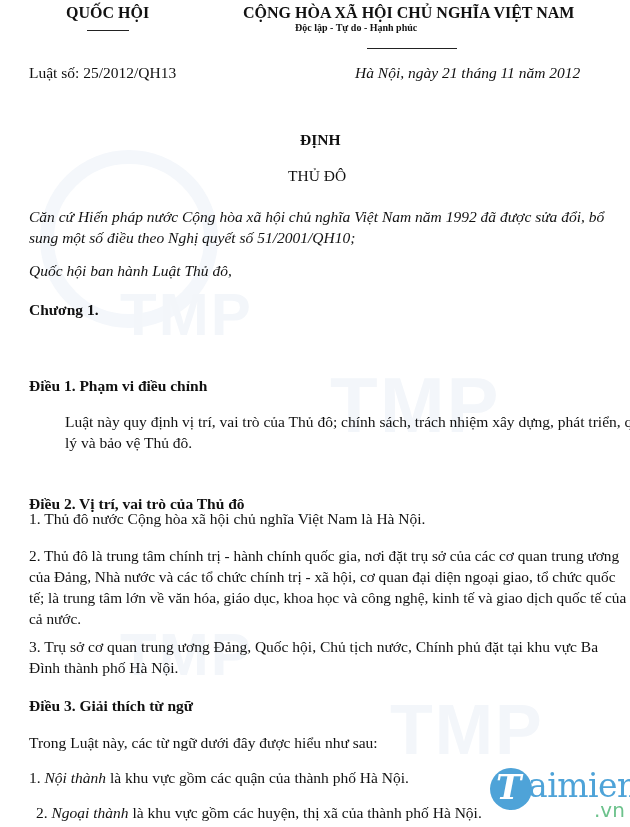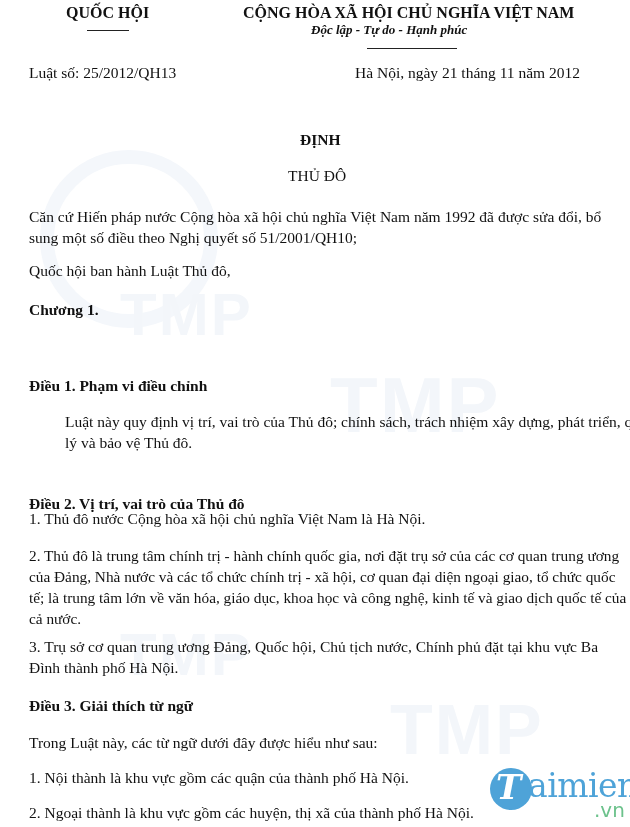--- a/index.html
+++ b/index.html
@@ -32,21 +32,21 @@
       user-select: none;
     }
     .wm-circle {
       position: absolute;
       border: 14px solid #f4f7fb;
       border-radius: 50%;
       z-index: 0;
     }
     .abs { position: absolute; z-index: 2; white-space: nowrap; }
     .bold { font-weight: bold; }
-    .ital { }
+    .ital { font-style: italic; }
     .rule {
       position: absolute;
       height: 1px;
       background: #222;
       z-index: 2;
     }
     .para {
       position: absolute;
       left: 30px;
       width: 600px;
@@ -105,21 +105,21 @@
   <div class="wm-circle" style="left:40px;top:150px;width:150px;height:150px;"></div>
   <div class="wm" style="left:330px;top:360px;font-size:78px;">TMP</div>
   <div class="wm" style="left:120px;top:280px;font-size:60px;">TMP</div>
   <div class="wm" style="left:390px;top:690px;font-size:70px;">TMP</div>
   <div class="wm" style="left:120px;top:620px;font-size:60px;">TMP</div>
 
   <div class="abs bold" style="left:66px;top:4px;font-size:16px;">QUỐC HỘI</div>
   <div class="rule" style="left:87px;top:30px;width:42px;"></div>
 
   <div class="abs bold" style="left:243px;top:4px;font-size:16px;">CỘNG HÒA XÃ HỘI CHỦ NGHĨA VIỆT NAM</div>
-  <div class="abs bold" style="left:311px;top:22px;font-size:13px;font-style:italic;">Độc lập - Tự do - Hạnh phúc</div>
+  <div class="abs bold" style="left:295px;top:22px;font-size:10px;">Độc lập - Tự do - Hạnh phúc</div>
   <div class="rule" style="left:367px;top:48px;width:90px;"></div>
 
   <div class="abs" style="left:29px;top:64px;">Luật số: 25/2012/QH13</div>
   <div class="abs ital" style="left:355px;top:64px;">Hà Nội, ngày 21 tháng 11 năm 2012</div>
 
   <div class="abs bold" style="left:300px;top:131px;">ĐỊNH</div>
   <div class="abs" style="left:288px;top:167px;">THỦ ĐÔ</div>
 
   <div class="para ital" style="left:29px;top:198px;margin-top:8px;">Căn cứ Hiến pháp nước Cộng hòa xã hội chủ nghĩa Việt Nam năm 1992 đã được sửa đổi, bổ sung một số điều theo Nghị quyết số 51/2001/QH10;</div>
   <div class="abs ital" style="left:29px;top:262px;">Quốc hội ban hành Luật Thủ đô,</div>
@@ -133,21 +133,21 @@
   <div class="abs" style="left:29px;top:510px;">1. Thủ đô nước Cộng hòa xã hội chủ nghĩa Việt Nam là Hà Nội.</div>
   <div class="para" style="left:29px;top:545px;font-size:15.3px;">2. Thủ đô là trung tâm chính trị - hành chính quốc gia, nơi đặt trụ sở của các cơ quan trung ương của Đảng, Nhà nước và các tổ chức chính trị - xã hội, cơ quan đại diện ngoại giao, tổ chức quốc tế; là trung tâm lớn về văn hóa, giáo dục, khoa học và công nghệ, kinh tế và giao dịch quốc tế của cả nước.</div>
   <div class="para" style="left:29px;top:636px;">3. Trụ sở cơ quan trung ương Đảng, Quốc hội, Chủ tịch nước, Chính phủ đặt tại khu vực Ba Đình thành phố Hà Nội.</div>
 
   <div class="abs bold" style="left:29px;top:697px;">Điều 3. Giải thích từ ngữ</div>
   <div class="abs" style="left:29px;top:734px;">Trong Luật này, các từ ngữ dưới đây được hiểu như sau:</div>
 
   <div class="abs" style="left:29px;top:769px;">
     <span>1. </span><span class="ital">Nội thành</span><span> là khu vực gồm các quận của thành phố Hà Nội.</span>
   </div>
-  <div class="abs" style="left:29px;top:804px;">
+  <div class="abs" style="left:36px;top:804px;">
     <span>2. </span><span class="ital">Ngoại thành</span><span> là khu vực gồm các huyện, thị xã của thành phố Hà Nội.</span>
   </div>
 
   <div class="logo">
     <div class="logo-circle"></div>
     <div class="logo-t">T</div>
     <div class="logo-text">aimienphi</div>
     <div class="logo-vn">.vn</div>
   </div>
 

